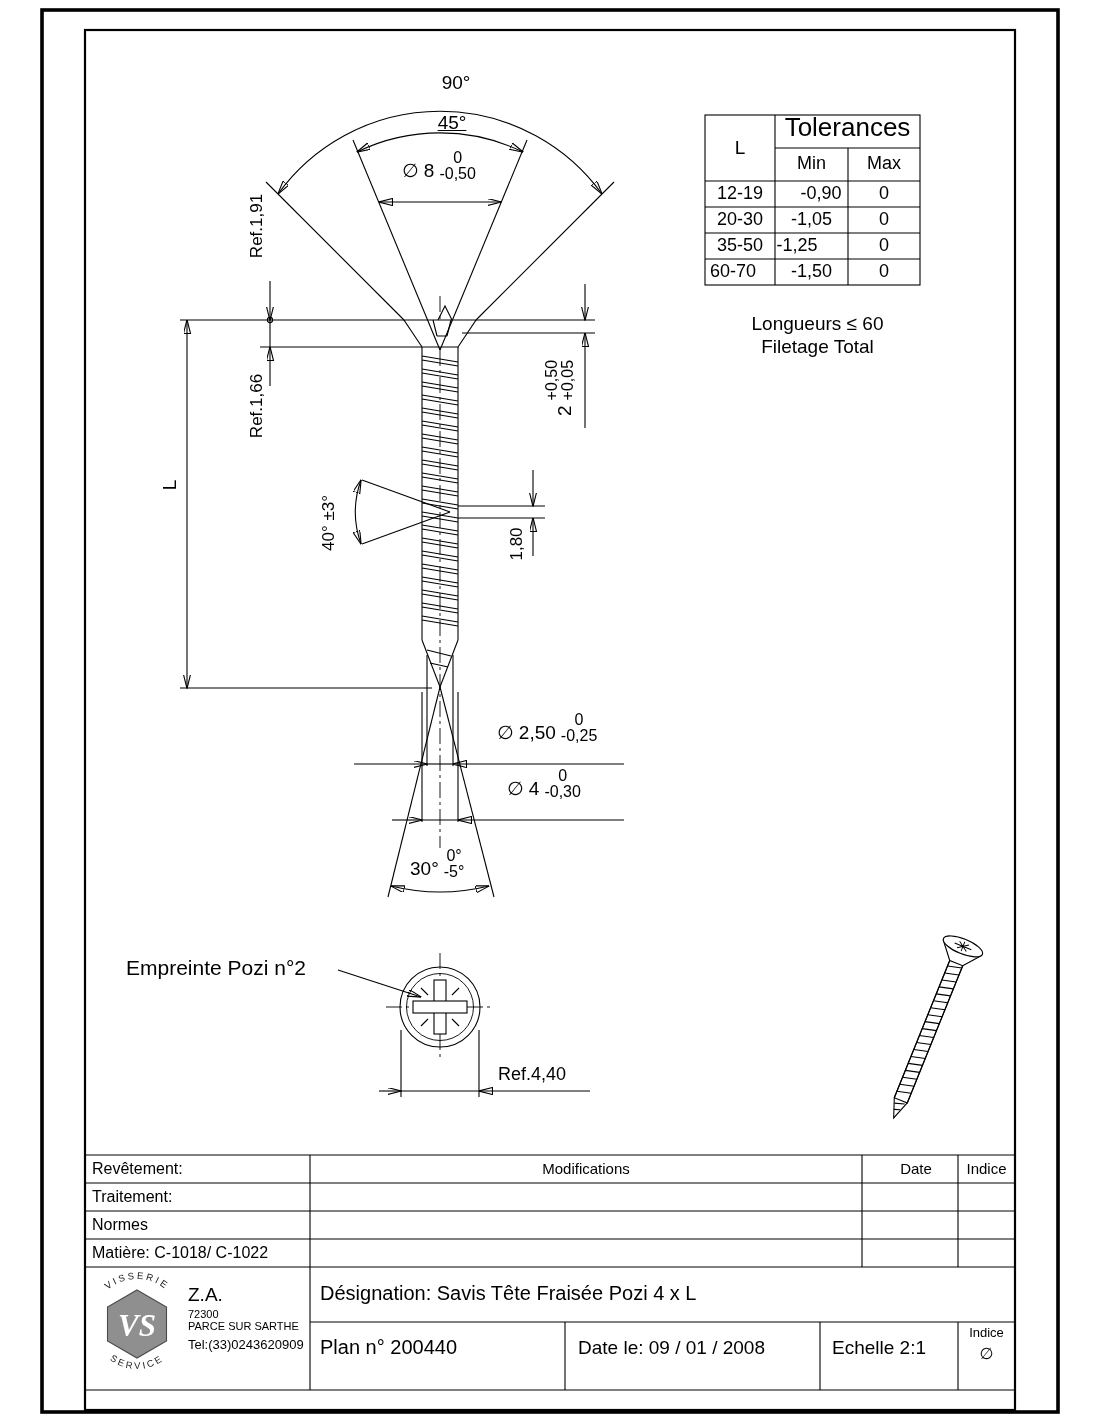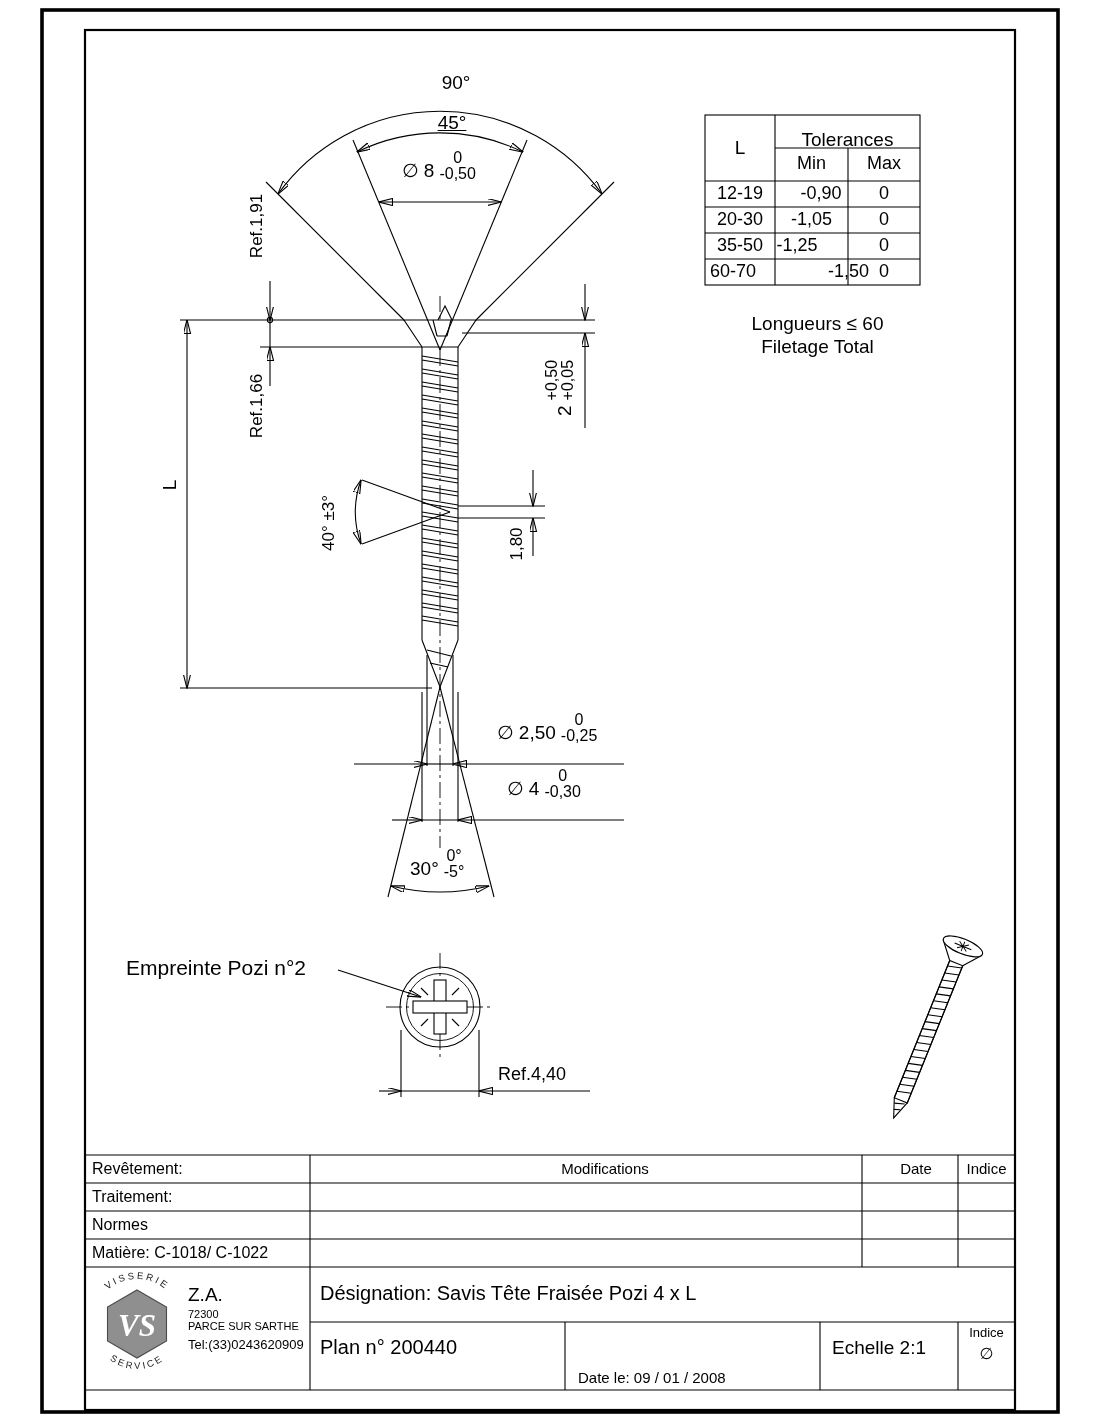--- a/index.html
+++ b/index.html
@@ -302,52 +302,52 @@
 
   <div class="lbl notes ctr" style="left:715px;top:312px;width:205px;">
     <div>Longueurs ≤ 60</div>
     <div>Filetage Total</div>
   </div>
 
   <div class="lbl" style="left:126px;top:956px;font-size:21px;">Empreinte Pozi n°2</div>
   <div class="lbl" style="left:498px;top:1064px;font-size:18px;">Ref.4,40</div>
 
   <div class="lbl ctr" style="left:705px;top:137px;width:70px;font-size:19px;">L</div>
-  <div class="lbl ctr" style="left:775px;top:129px;width:145px;font-size:19px;">Tolerances</div>
+  <div class="lbl ctr" style="left:775px;top:112px;width:145px;font-size:26px;">Tolerances</div>
   <div class="lbl ctr" style="left:775px;top:153px;width:73px;font-size:18px;">Min</div>
   <div class="lbl ctr" style="left:848px;top:153px;width:72px;font-size:18px;">Max</div>
 
   <div class="lbl ctr" style="left:705px;top:183px;width:70px;">12-19</div>
   <div class="lbl ctr" style="left:775px;top:183px;width:92px;text-align:center;">-0,90</div>
   <div class="lbl ctr" style="left:848px;top:183px;width:72px;">0</div>
 
   <div class="lbl ctr" style="left:705px;top:209px;width:70px;">20-30</div>
   <div class="lbl ctr" style="left:775px;top:209px;width:73px;">-1,05</div>
   <div class="lbl ctr" style="left:848px;top:209px;width:72px;">0</div>
 
   <div class="lbl ctr" style="left:705px;top:235px;width:70px;">35-50</div>
   <div class="lbl ctr" style="left:757px;top:235px;width:80px;">-1,25</div>
   <div class="lbl ctr" style="left:848px;top:235px;width:72px;">0</div>
 
   <div class="lbl ctr" style="left:705px;top:261px;width:56px;">60-70</div>
-  <div class="lbl ctr" style="left:775px;top:261px;width:73px;margin-left:37px;">-1,50</div>
+  <div class="lbl ctr" style="left:775px;top:261px;width:73px;">-1,50</div>
   <div class="lbl ctr" style="left:848px;top:261px;width:72px;">0</div>
 
   <div class="lbl" style="left:92px;top:1160px;font-size:16px;">Revêtement:</div>
   <div class="lbl" style="left:92px;top:1188px;font-size:16px;">Traitement:</div>
   <div class="lbl" style="left:92px;top:1216px;font-size:16px;">Normes</div>
   <div class="lbl" style="left:92px;top:1244px;font-size:16px;">Matière: C-1018/ C-1022</div>
 
-  <div class="lbl ctr" style="left:310px;top:1160px;width:552px;font-size:15px;padding-left:19px;">Modifications</div>
+  <div class="lbl ctr" style="left:310px;top:1160px;width:552px;font-size:15px;">Modifications</div>
   <div class="lbl ctr" style="left:862px;top:1160px;width:108px;font-size:15px;">Date</div>
   <div class="lbl ctr" style="left:958px;top:1160px;width:57px;font-size:15px;">Indice</div>
 
   <div class="lbl" style="left:320px;top:1282px;font-size:20px;">Désignation: Savis Tête Fraisée Pozi  4 x L</div>
   <div class="lbl" style="left:320px;top:1336px;font-size:20px;">Plan n° 200440</div>
-  <div class="lbl" style="left:578px;top:1337px;font-size:15px;margin-top:32px;">Date le: 09 / 01 / 2008</div>
+  <div class="lbl" style="left:578px;top:1337px;font-size:19px;">Date le: 09 / 01 / 2008</div>
   <div class="lbl" style="left:832px;top:1337px;font-size:19px;">Echelle 2:1</div>
   <div class="lbl ctr" style="left:958px;top:1325px;width:57px;font-size:13px;">Indice</div>
   <div class="lbl ctr" style="left:958px;top:1344px;width:57px;font-size:16px;">∅</div>
 
   <div class="lbl" style="left:188px;top:1284px;font-size:19px;">Z.A.</div>
   <div class="lbl small" style="left:188px;top:1308px;">72300</div>
   <div class="lbl small" style="left:188px;top:1320px;">PARCE SUR SARTHE</div>
   <div class="lbl" style="left:188px;top:1337px;font-size:13px;">Tel:(33)0243620909</div>
 
 

